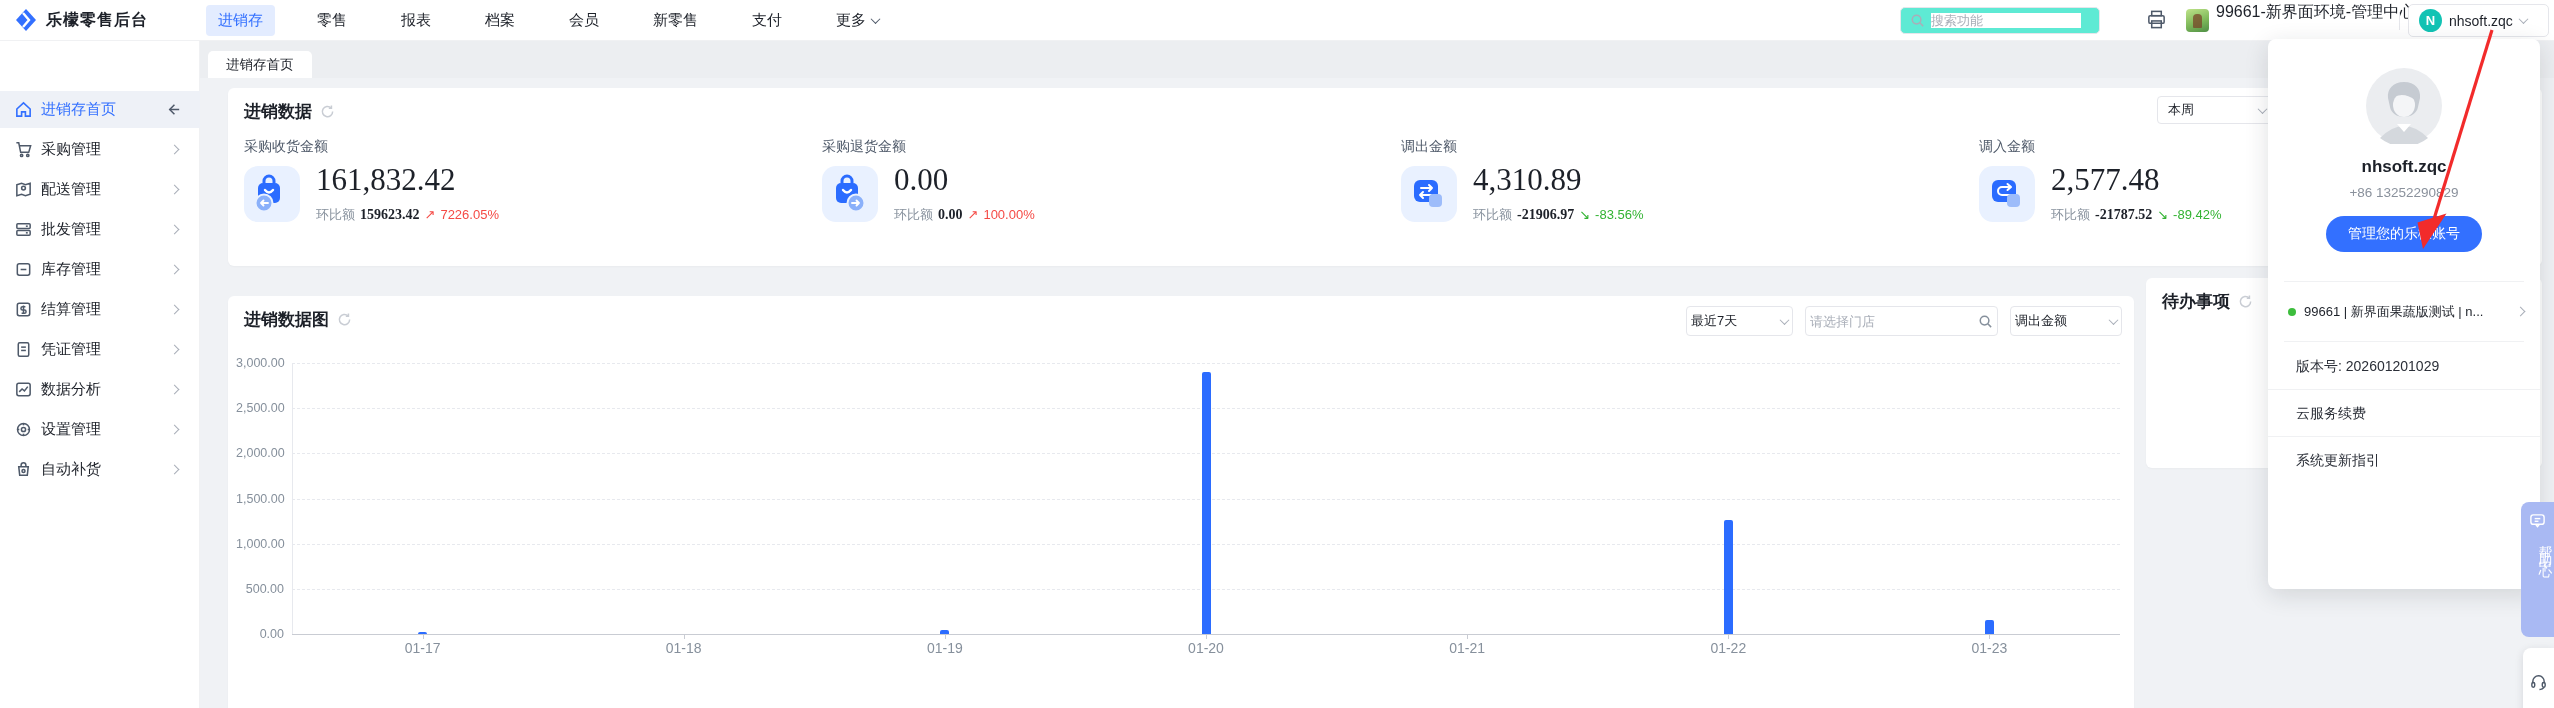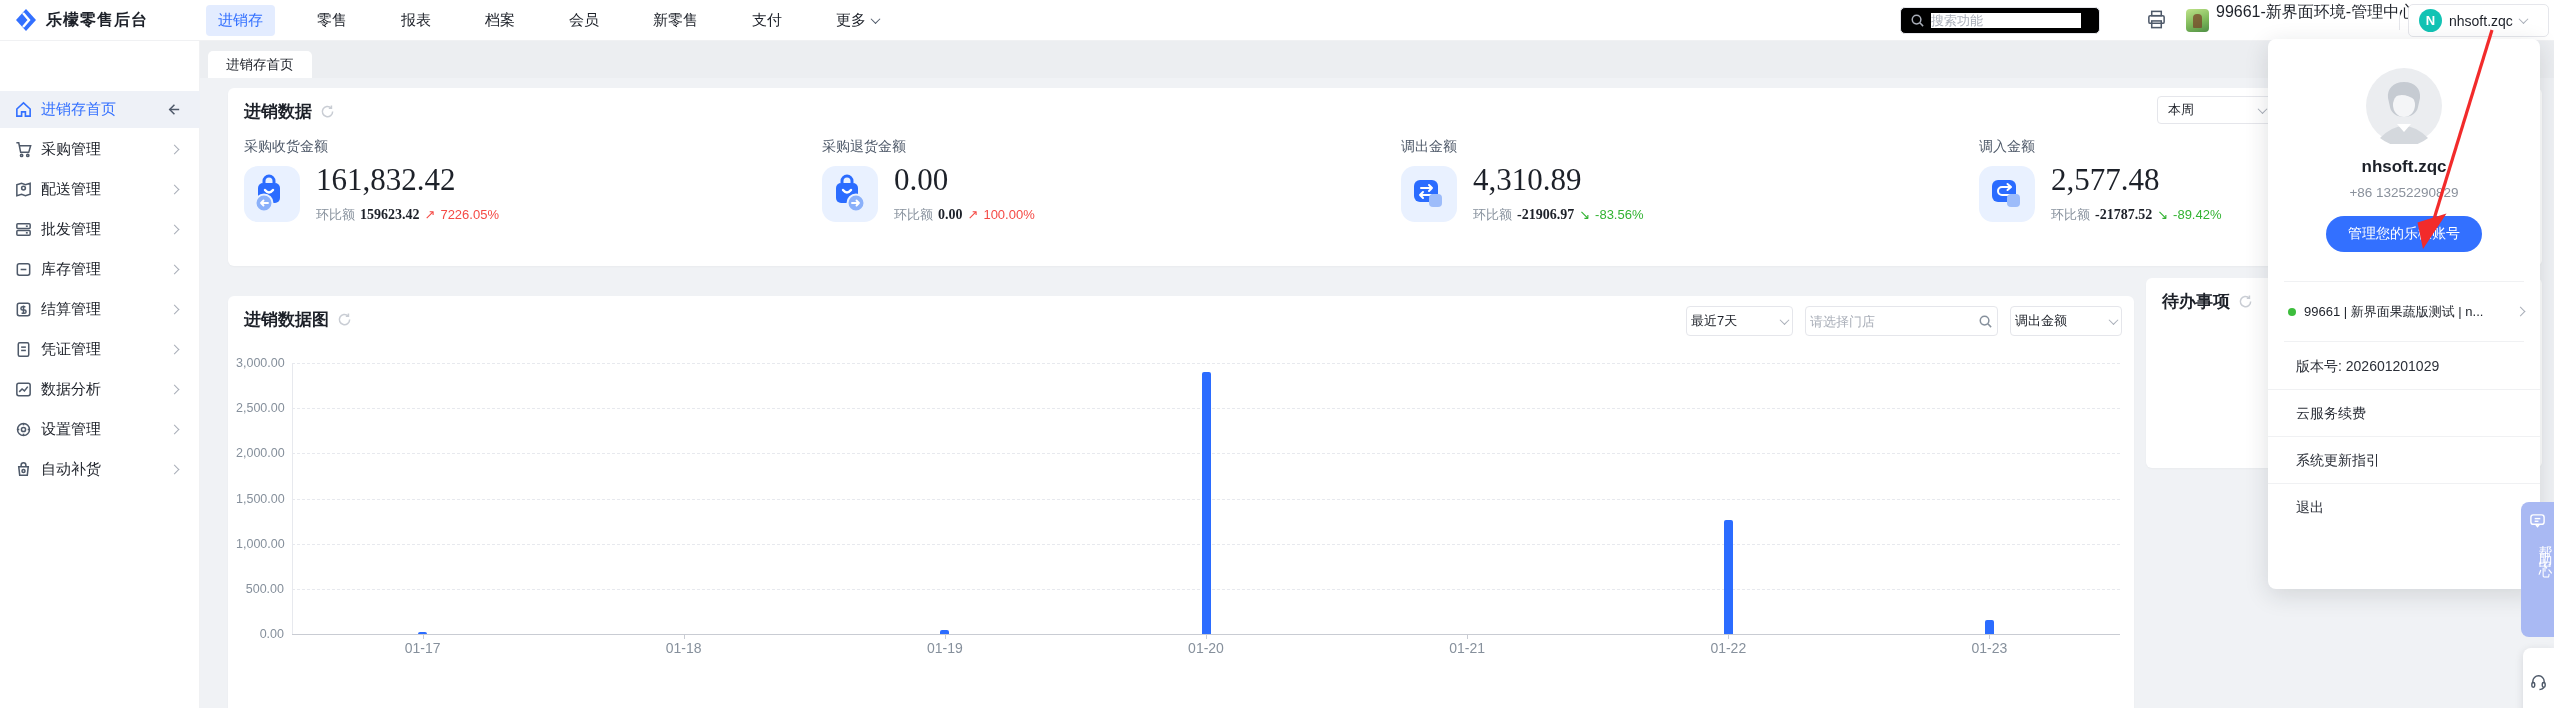--- a/index.html
+++ b/index.html
@@ -11,21 +11,21 @@
   #topbar { position:absolute; left:0; top:0; width:2554px; height:41px; background:#fff; border-bottom:1px solid #f0f1f3; z-index:20; }
   .logo-icon { position:absolute; left:14px; top:8px; width:24px; height:24px; }
   .logo-text { position:absolute; left:46px; top:10px; font-size:16px; font-weight:bold; letter-spacing:1px; }
   #topnav { position:absolute; left:206px; top:0; height:41px; display:flex; align-items:center; gap:30px; }
   .nav-item { font-size:15px; padding:6px 12px; border-radius:4px; cursor:pointer; white-space:nowrap; display:flex; align-items:center; gap:6px; }
   .nav-item.active { background:#e3ecff; color:#3370ff; }
   .chev { display:inline-block; width:7px; height:7px; border-right:1.6px solid #4e5969; border-bottom:1.6px solid #4e5969; }
   .chev.down { transform:rotate(45deg) translate(-1px,-1px); }
   .chev.right { transform:rotate(-45deg); }
   .chev.gray { border-color:#a9aeb8; }
-  #topsearch { position:absolute; left:1900px; top:7px; width:200px; height:27px; border:1px solid #e5e6eb; border-radius:5px; display:flex; align-items:center; gap:6px; padding:0 9px; background:#000000; }
+  #topsearch { position:absolute; left:1900px; top:7px; width:200px; height:27px; border:1px solid #e5e6eb; border-radius:5px; display:flex; align-items:center; gap:6px; padding:0 9px; background:#5eead4; }
   #topsearch input { border:none; outline:none; width:150px; font-size:13px; color:#4e5969; }
   #topsearch input::placeholder { color:#a9aeb8; }
   .printer { position:absolute; left:2146px; top:9px; }
   .ws-thumb { position:absolute; left:2186px; top:9px; width:23px; height:23px; border-radius:4px;
     background:linear-gradient(160deg,#bfe38a 0%,#7fb95a 55%,#4f8f46 100%); overflow:hidden; }
   .ws-thumb:after { content:""; position:absolute; left:7px; top:5px; width:9px; height:14px; border-radius:4px 4px 1px 1px; background:rgba(120,70,40,.75); }
   .ws-label { position:absolute; left:2216px; top:2px; font-size:16px; }
   .top-divider { position:absolute; left:2399px; top:12px; width:1px; height:18px; background:#e5e6eb; }
   #userchip { position:absolute; left:2408px; top:4px; width:141px; height:33px; border:1px solid #e5e6eb; border-radius:5px; background:#fff; display:flex; align-items:center; gap:7px; padding:0 10px; cursor:pointer; }
   .chip-avatar { width:23px; height:23px; border-radius:50%; background:#12c3b4; color:#fff; font-size:13px; font-weight:bold; display:flex; align-items:center; justify-content:center; }
@@ -468,21 +468,20 @@
     <div class="up-account">
       <span class="up-dot"></span>
       <span class="up-acc-text">99661 | 新界面果蔬版测试 | n...</span>
       <span class="up-acc-caret chev right gray"></span>
     </div>
     <div class="up-div" style="top:302px"></div>
     <div class="up-menu">
       <div class="up-item">版本号: 202601201029</div>
       <div class="up-item">云服务续费</div>
       <div class="up-item">系统更新指引</div>
-      <div class="up-item">退出</div>
     </div>
   </div>
 
   <svg id="arrow-svg">
     <line x1="2492" y1="30" x2="2434" y2="219" stroke="#f22b2b" stroke-width="3.2"></line>
     <polygon points="2423,249 2446.5,213.5 2417.5,222.5" fill="#f22b2b"></polygon>
   </svg>
 
   <div id="helptab">
     <span class="ht-icon">

